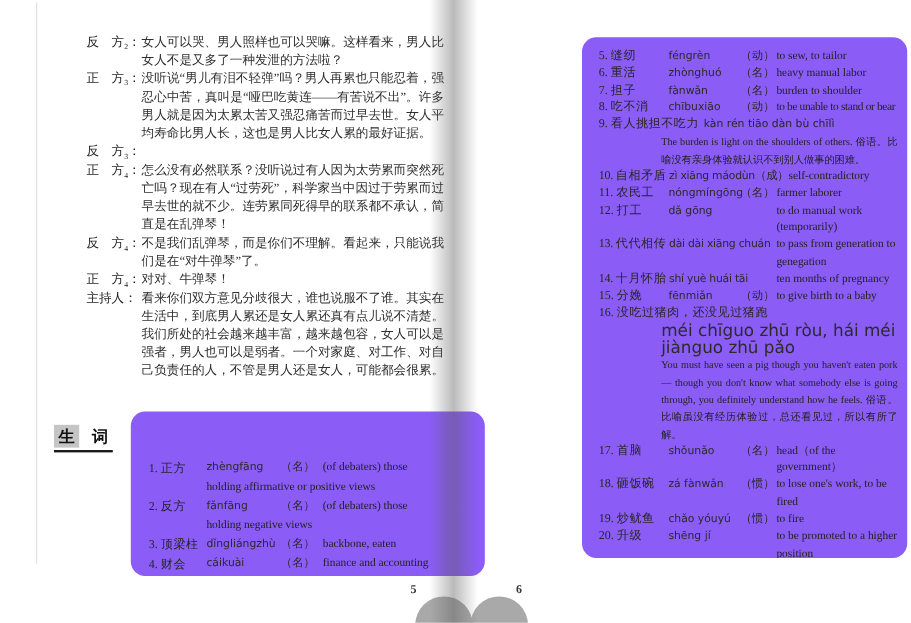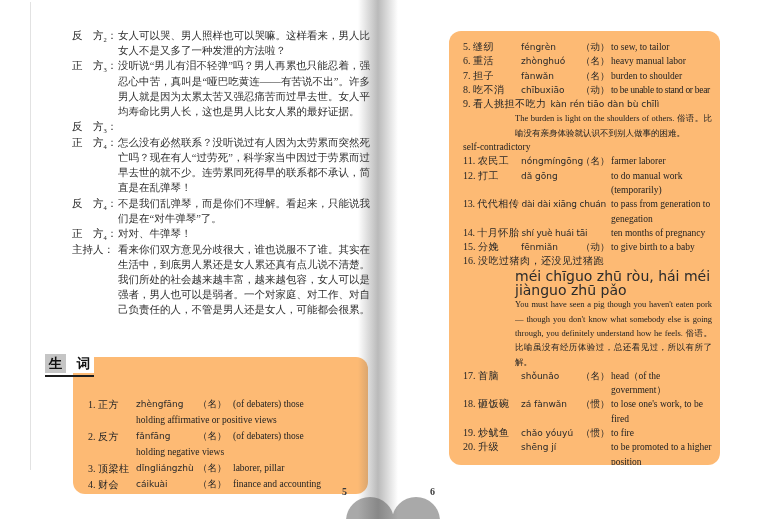--- a/index.html
+++ b/index.html
@@ -23,22 +23,22 @@
 
   
   .shengci{position:absolute;left:45px;top:354px;z-index:3;display:flex;gap:7px;
            border-bottom:2px solid #1c1c1c;padding-bottom:2px;}
   .hbox{display:inline-block;width:21px;height:19px;line-height:19px;text-align:center;
         font-size:13.5px;font-weight:bold;color:#111;}
   .hbox-gray{background:#c5c5c5;}
   .hbox-white{background:#ffffff;}
 
   
-  .panel{position:absolute;background:#fdba74;border-radius:12px;z-index:1;overflow:hidden;box-sizing:border-box;}
-  .panel-left{left:73px;top:357px;width:295px;height:137px;padding:40px 10px 0 15px;}
+  .panel{position:absolute;background:#8b5cf6;border-radius:12px;z-index:1;overflow:hidden;box-sizing:border-box;margin-left:36px;}
+  .panel-left{left:73px;top:343px;width:295px;height:137px;padding:40px 10px 0 15px;}
   .panel-right{left:449px;top:31px;width:271px;height:434px;padding:9px 8px 0 14px;}
 
   .vrow{display:grid;line-height:15.9px;font-size:10px;color:#262626;}
   .panel-left .vrow{grid-template-columns:48px 62px 35px 1fr;}
   .panel-right .vrow{grid-template-columns:58px 60px 30px 1fr;line-height:14.3px;}
   .num{display:inline-block;}
   .word{letter-spacing:0.5px;}
   .pinyin{font-family:"DejaVu Sans", sans-serif;font-size:9px;color:#2a2a2a;white-space:nowrap;}
   .pos{font-size:9.5px;white-space:nowrap;}
   .en{font-size:9.5px;color:#222;}
@@ -125,21 +125,21 @@
         <span><span class="num">2.</span> <span class="word">反方</span></span>
         <span class="pinyin">fǎnfāng</span>
         <span class="pos">（名）</span>
         <span class="en">(of debaters) those</span>
       </div>
       <div class="cont">holding negative views</div>
       <div class="vrow">
         <span><span class="num">3.</span> <span class="word">顶梁柱</span></span>
         <span class="pinyin">dǐngliángzhù</span>
         <span class="pos">（名）</span>
-        <span class="en">laborer, pillar</span>
+        <span class="en">backbone, eaten</span>
       </div>
       <div class="vrow">
         <span><span class="num">4.</span> <span class="word">财会</span></span>
         <span class="pinyin">cáikuài</span>
         <span class="pos">（名）</span>
         <span class="en">finance and accounting</span>
       </div>
     </div>
   </div>
 
@@ -174,20 +174,21 @@
       <span class="pos">（动）</span>
       <span class="en tight">to be unable to stand or bear</span>
     </div>
 
     <div class="vrow-prov">
       <span class="num">9.</span> <span class="word">看人挑担不吃力</span><span class="pinyin-inline">kàn rén tiāo dàn bù chīlì</span>
     </div>
     <div class="expl">The burden is light on the shoulders of others. 俗语。比喻没有亲身体验就认识不到别人做事的困难。</div>
 
     <div class="vrow-wide">
+      <span class="lead"><span class="num">10.</span> <span class="word">自相矛盾</span> <span class="pinyin">zì xiāng máodùn</span><span class="pos">（成）</span></span>
       <span class="en">self-contradictory</span>
     </div>
 
     <div class="vrow">
       <span><span class="num">11.</span> <span class="word">农民工</span></span>
       <span class="pinyin">nóngmíngōng</span>
       <span class="pos">（名）</span>
       <span class="en">farmer laborer</span>
     </div>
 

